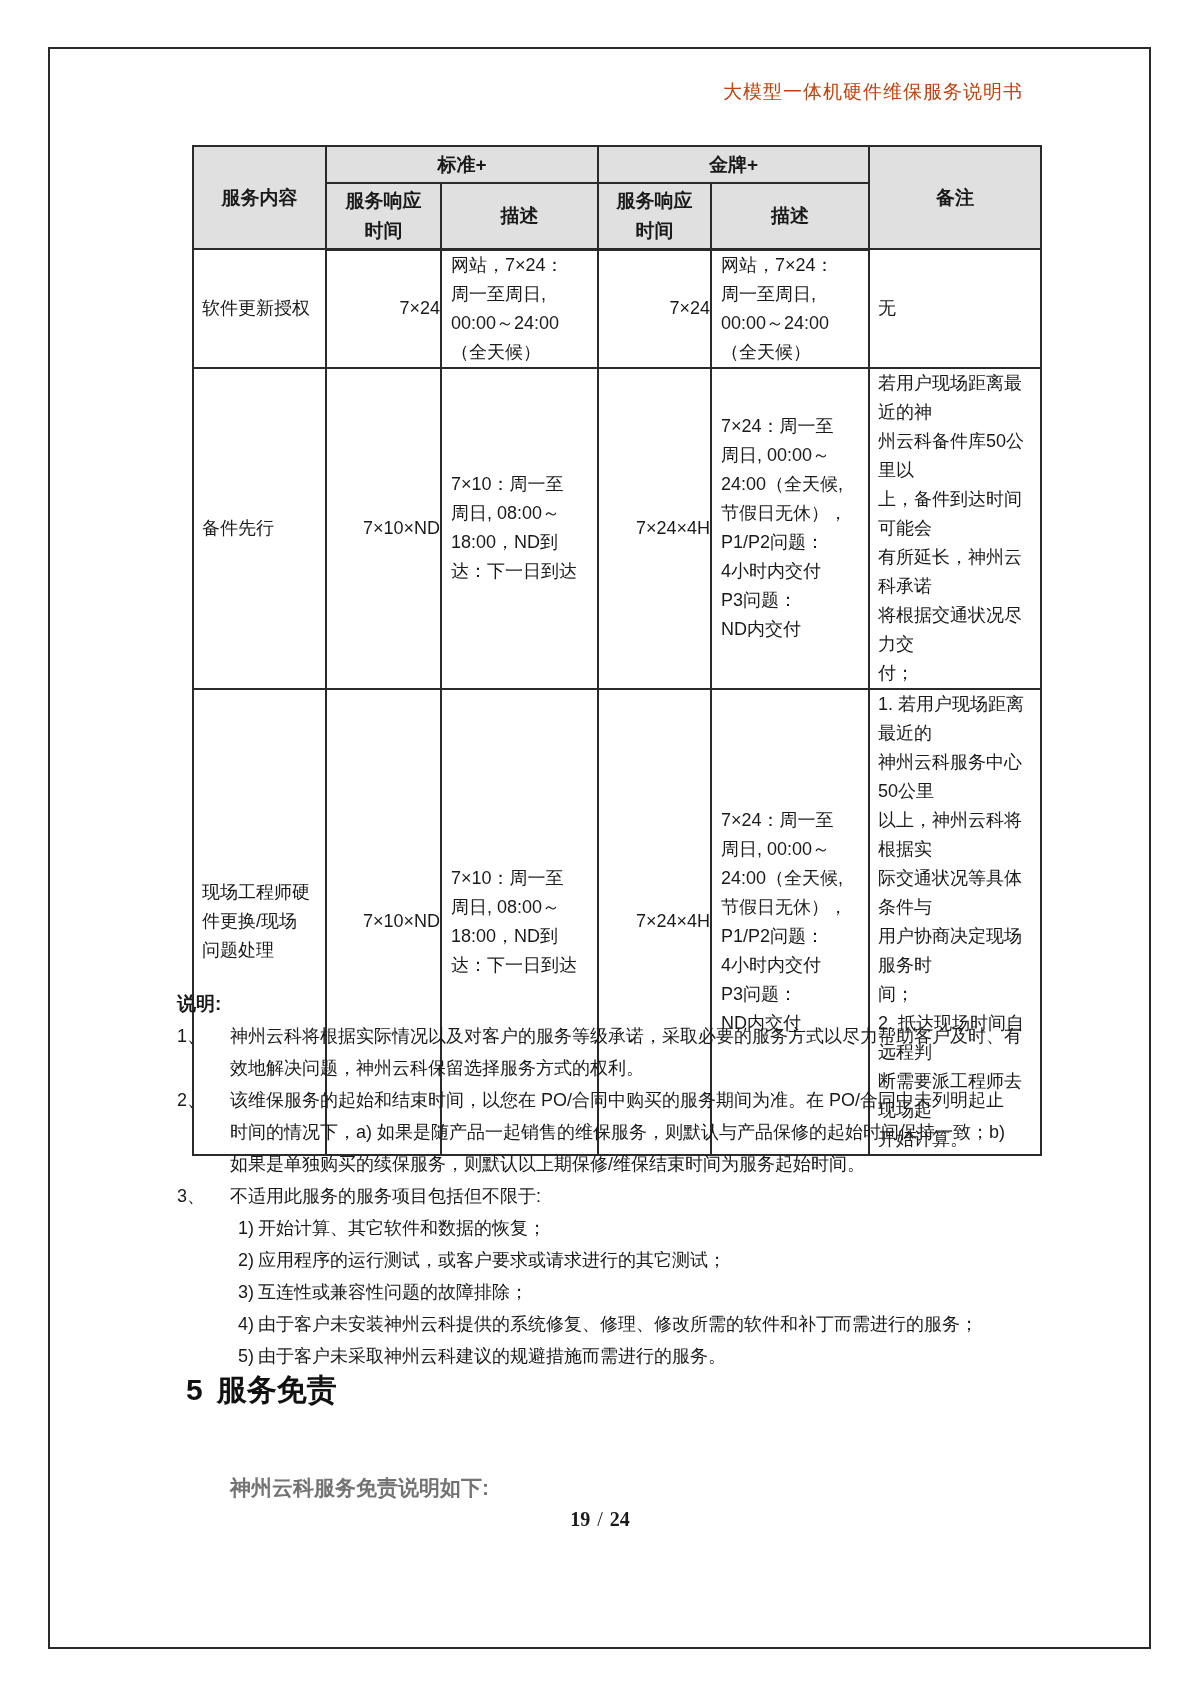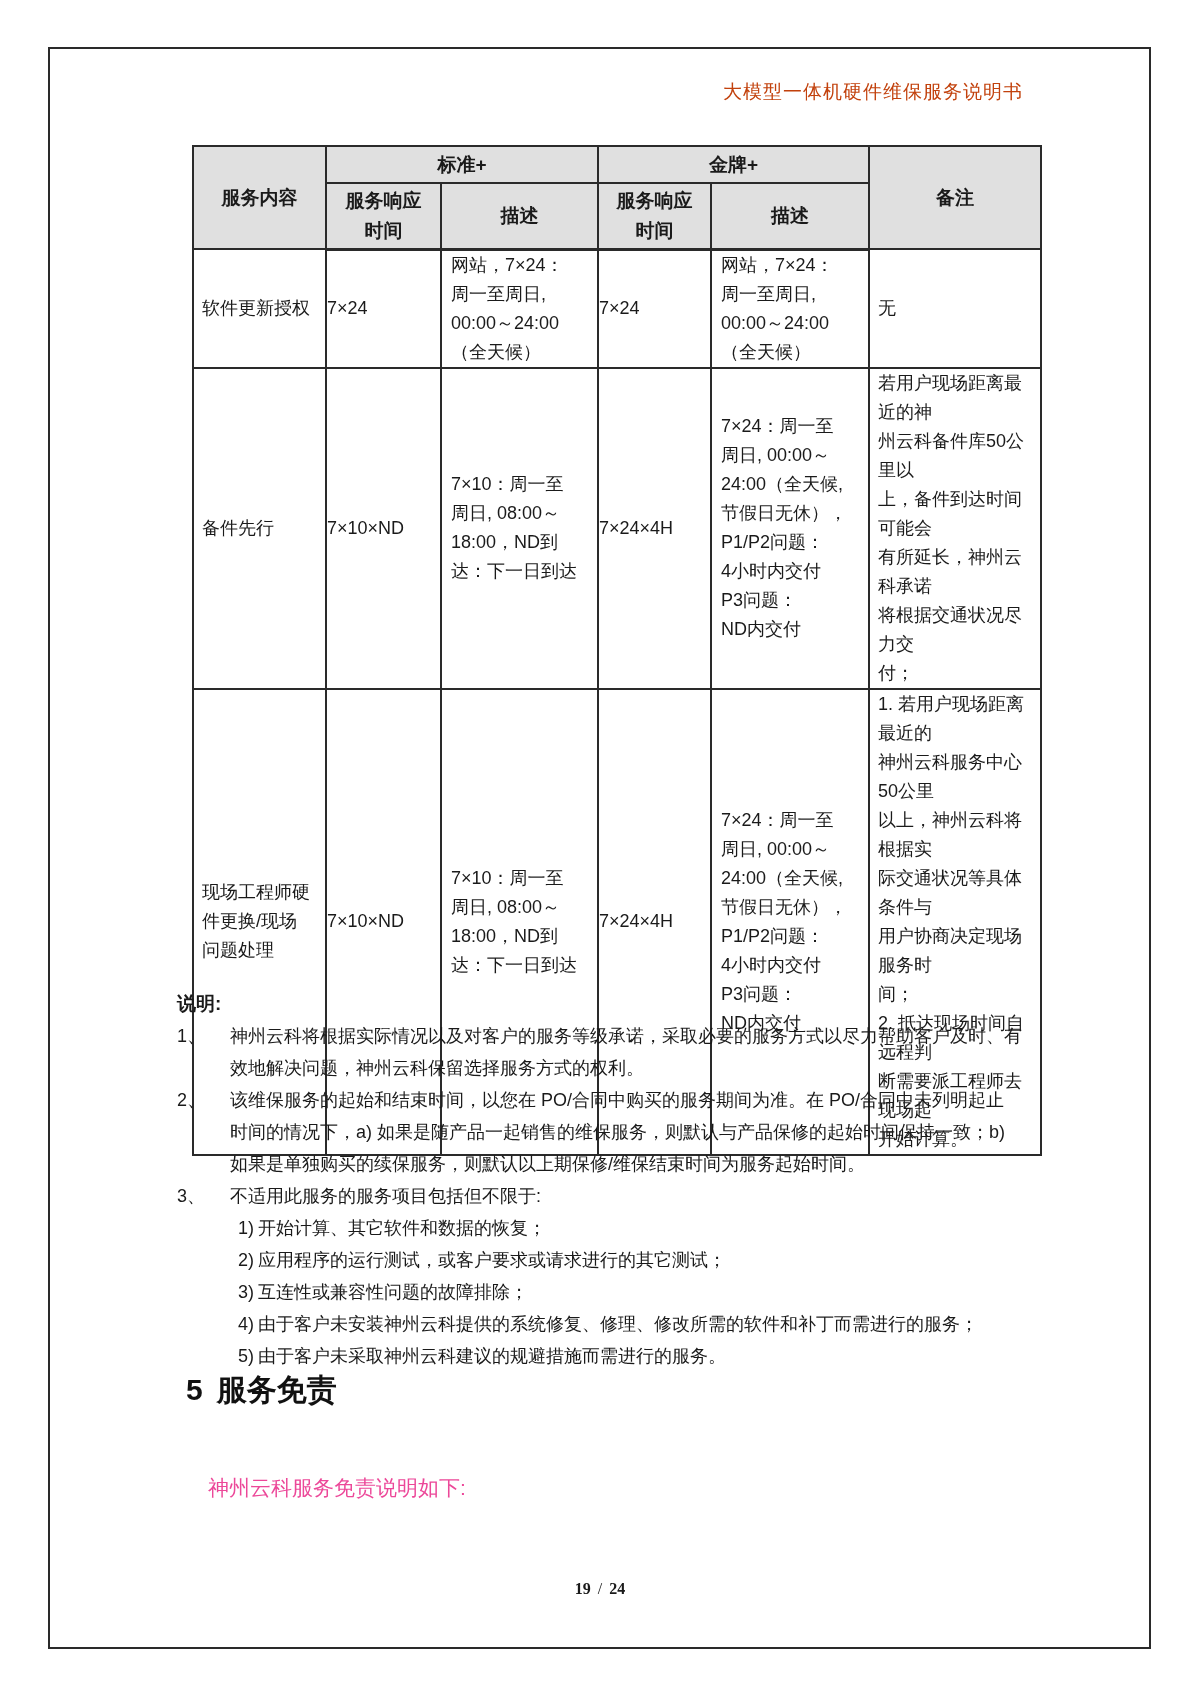--- a/index.html
+++ b/index.html
@@ -51,21 +51,21 @@
   .svc-table thead tr.hrow2 { height: 66px; }
   .svc-table thead tr.hrow2 th { border-bottom: 3px solid #2a2a2a; }
   .svc-table tbody td {
     font-size: 18px;
     line-height: 29px;
   }
   tr.r1 { height: 117px; }
   tr.r2 { height: 277px; }
   tr.r3 { height: 313px; }
   td.cell-service { text-align: left; padding: 8px 8px; white-space: pre-wrap; }
-  td.cell-time    { text-align: left; }
+  td.cell-time    { text-align: right; }
   td.cell-desc    { text-align: left; padding: 0 9px; white-space: pre-wrap; border-radius: 31px; }
   td.cell-remark  { text-align: left; padding: 0 8px; white-space: pre-wrap; font-size: 14px; }
   .notes {
     position: absolute;
     left: 177px; top: 988px;
     width: 858px;
     font-size: 18px;
     line-height: 32px;
   }
   .notes-label { font-weight: bold; font-size: 19px; }
@@ -80,32 +80,32 @@
     left: 186px; top: 1370px;
     display: flex;
     align-items: baseline;
     gap: 14px;
     font-size: 30px;
     font-weight: bold;
     color: #111;
   }
   .section-sub {
     position: absolute;
-    left: 208px; top: 1474px;
+    left: 230px; top: 1474px;
     font-size: 21px;
-    font-weight: normal;
-    color: #ec4899;
+    font-weight: bold;
+    color: #737373;
   }
   .footer {
     position: absolute;
-    left: 0; top: 1580px;
+    left: 0; top: 1508px;
     width: 1200px;
     text-align: center;
     font-family: "Liberation Serif", serif;
-    font-size: 16px;
+    font-size: 20px;
     font-weight: bold;
     color: #1a1a1a;
   }
   .footer .sep { padding: 0 7px; font-weight: normal; }
 </style>
 </head>
 <body>
 
 <div class="page">
   <div class="frame"></div>

